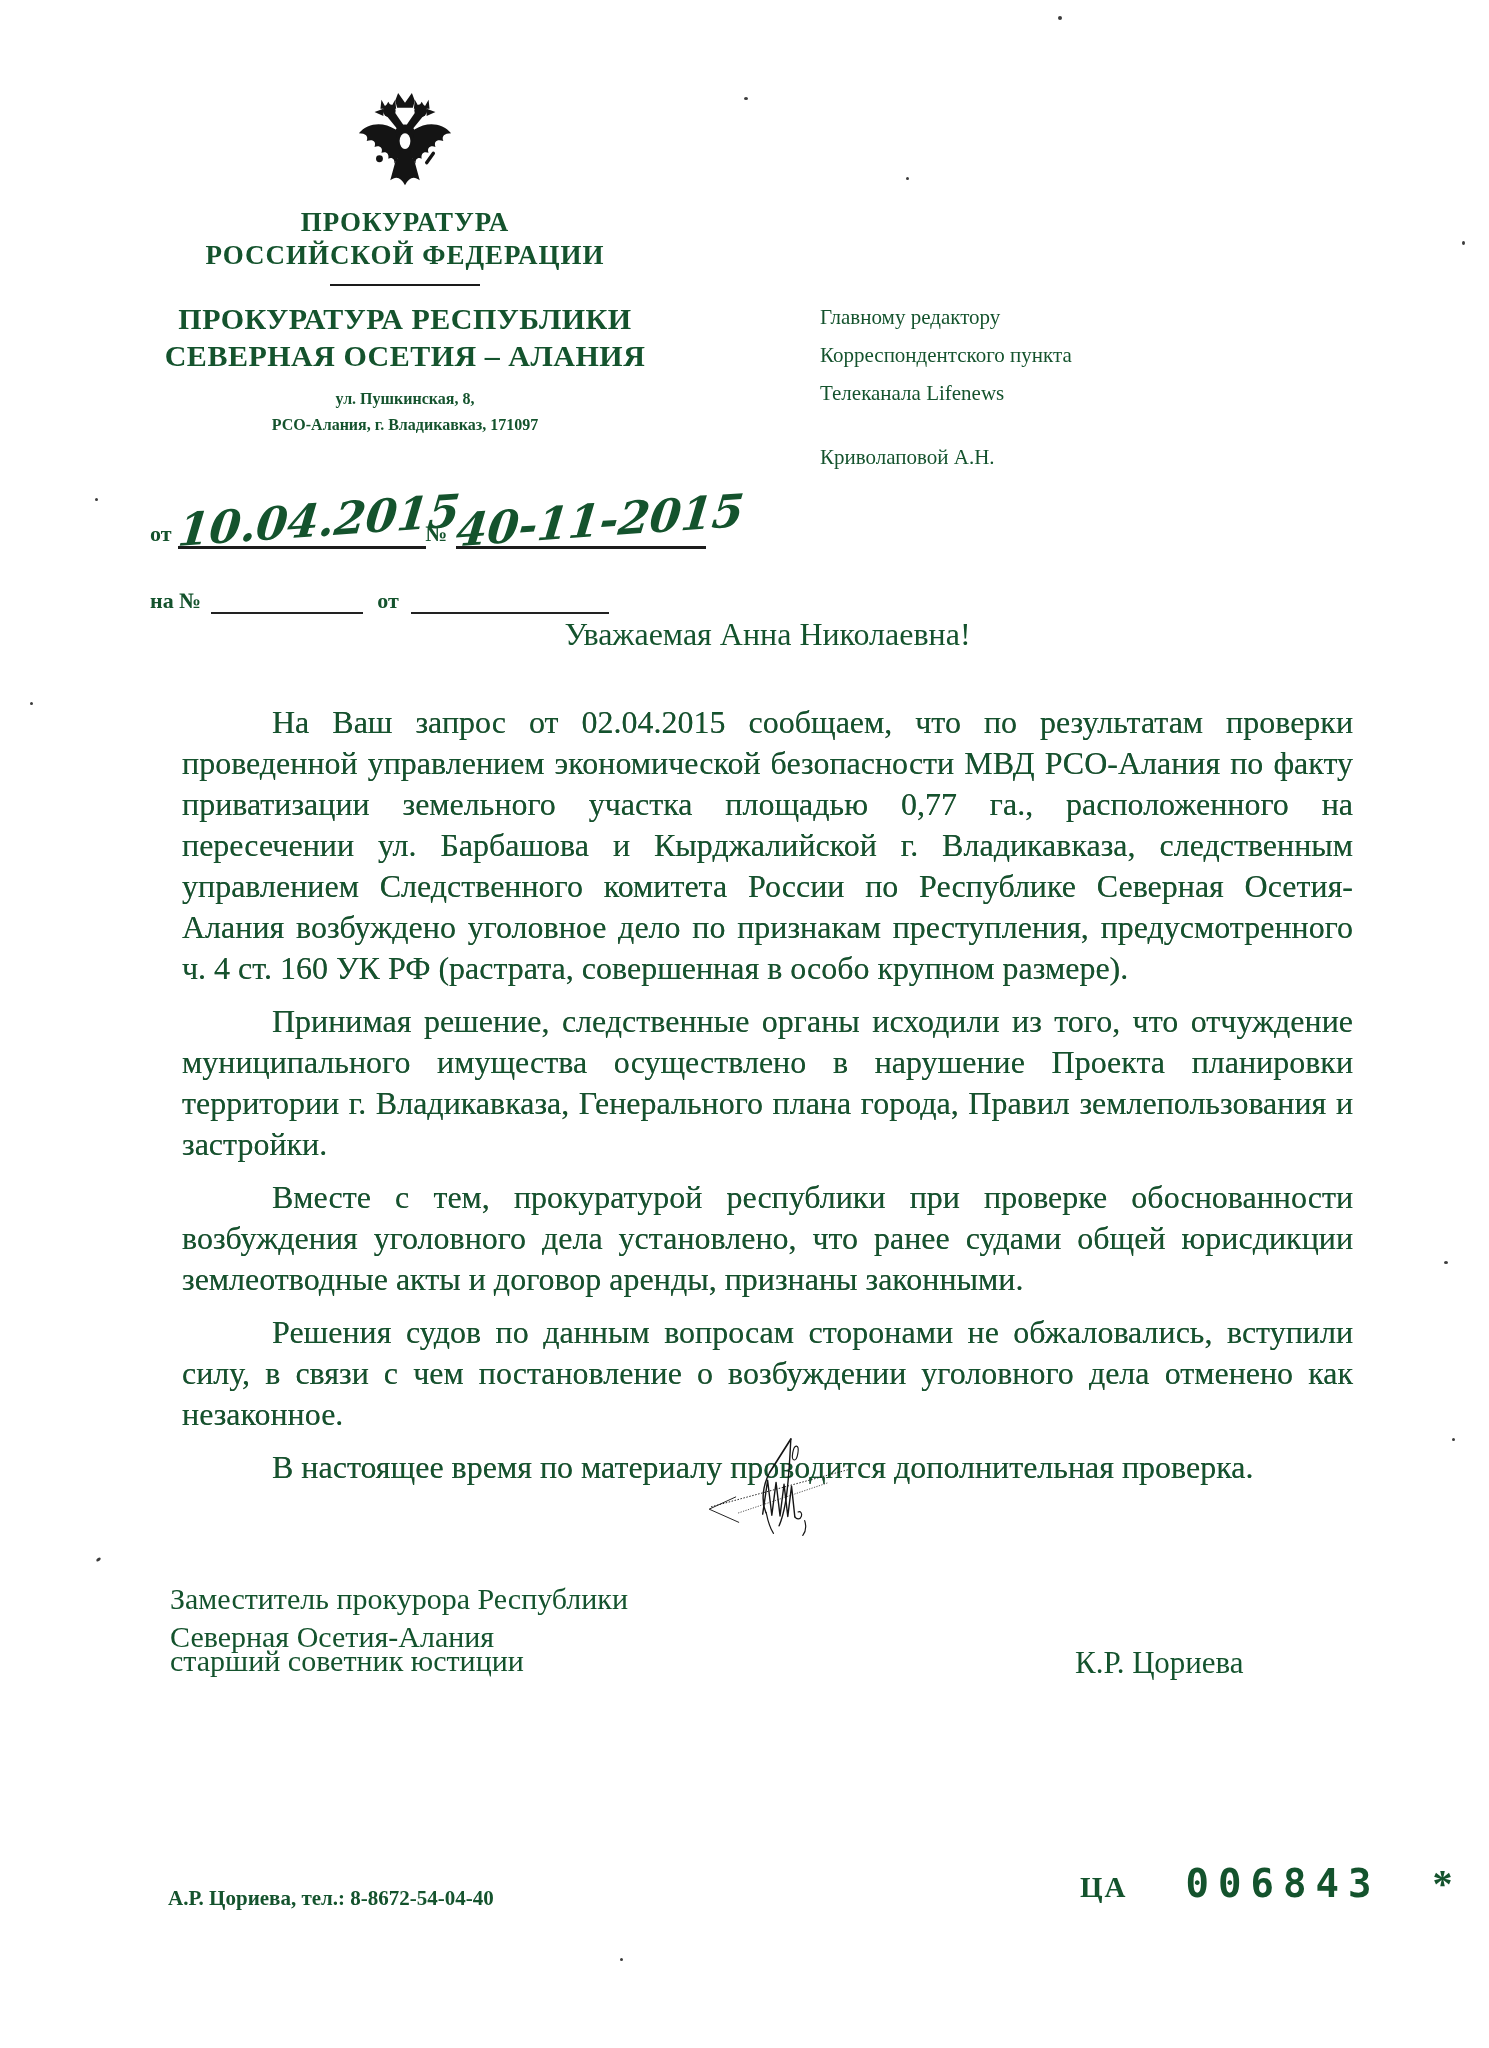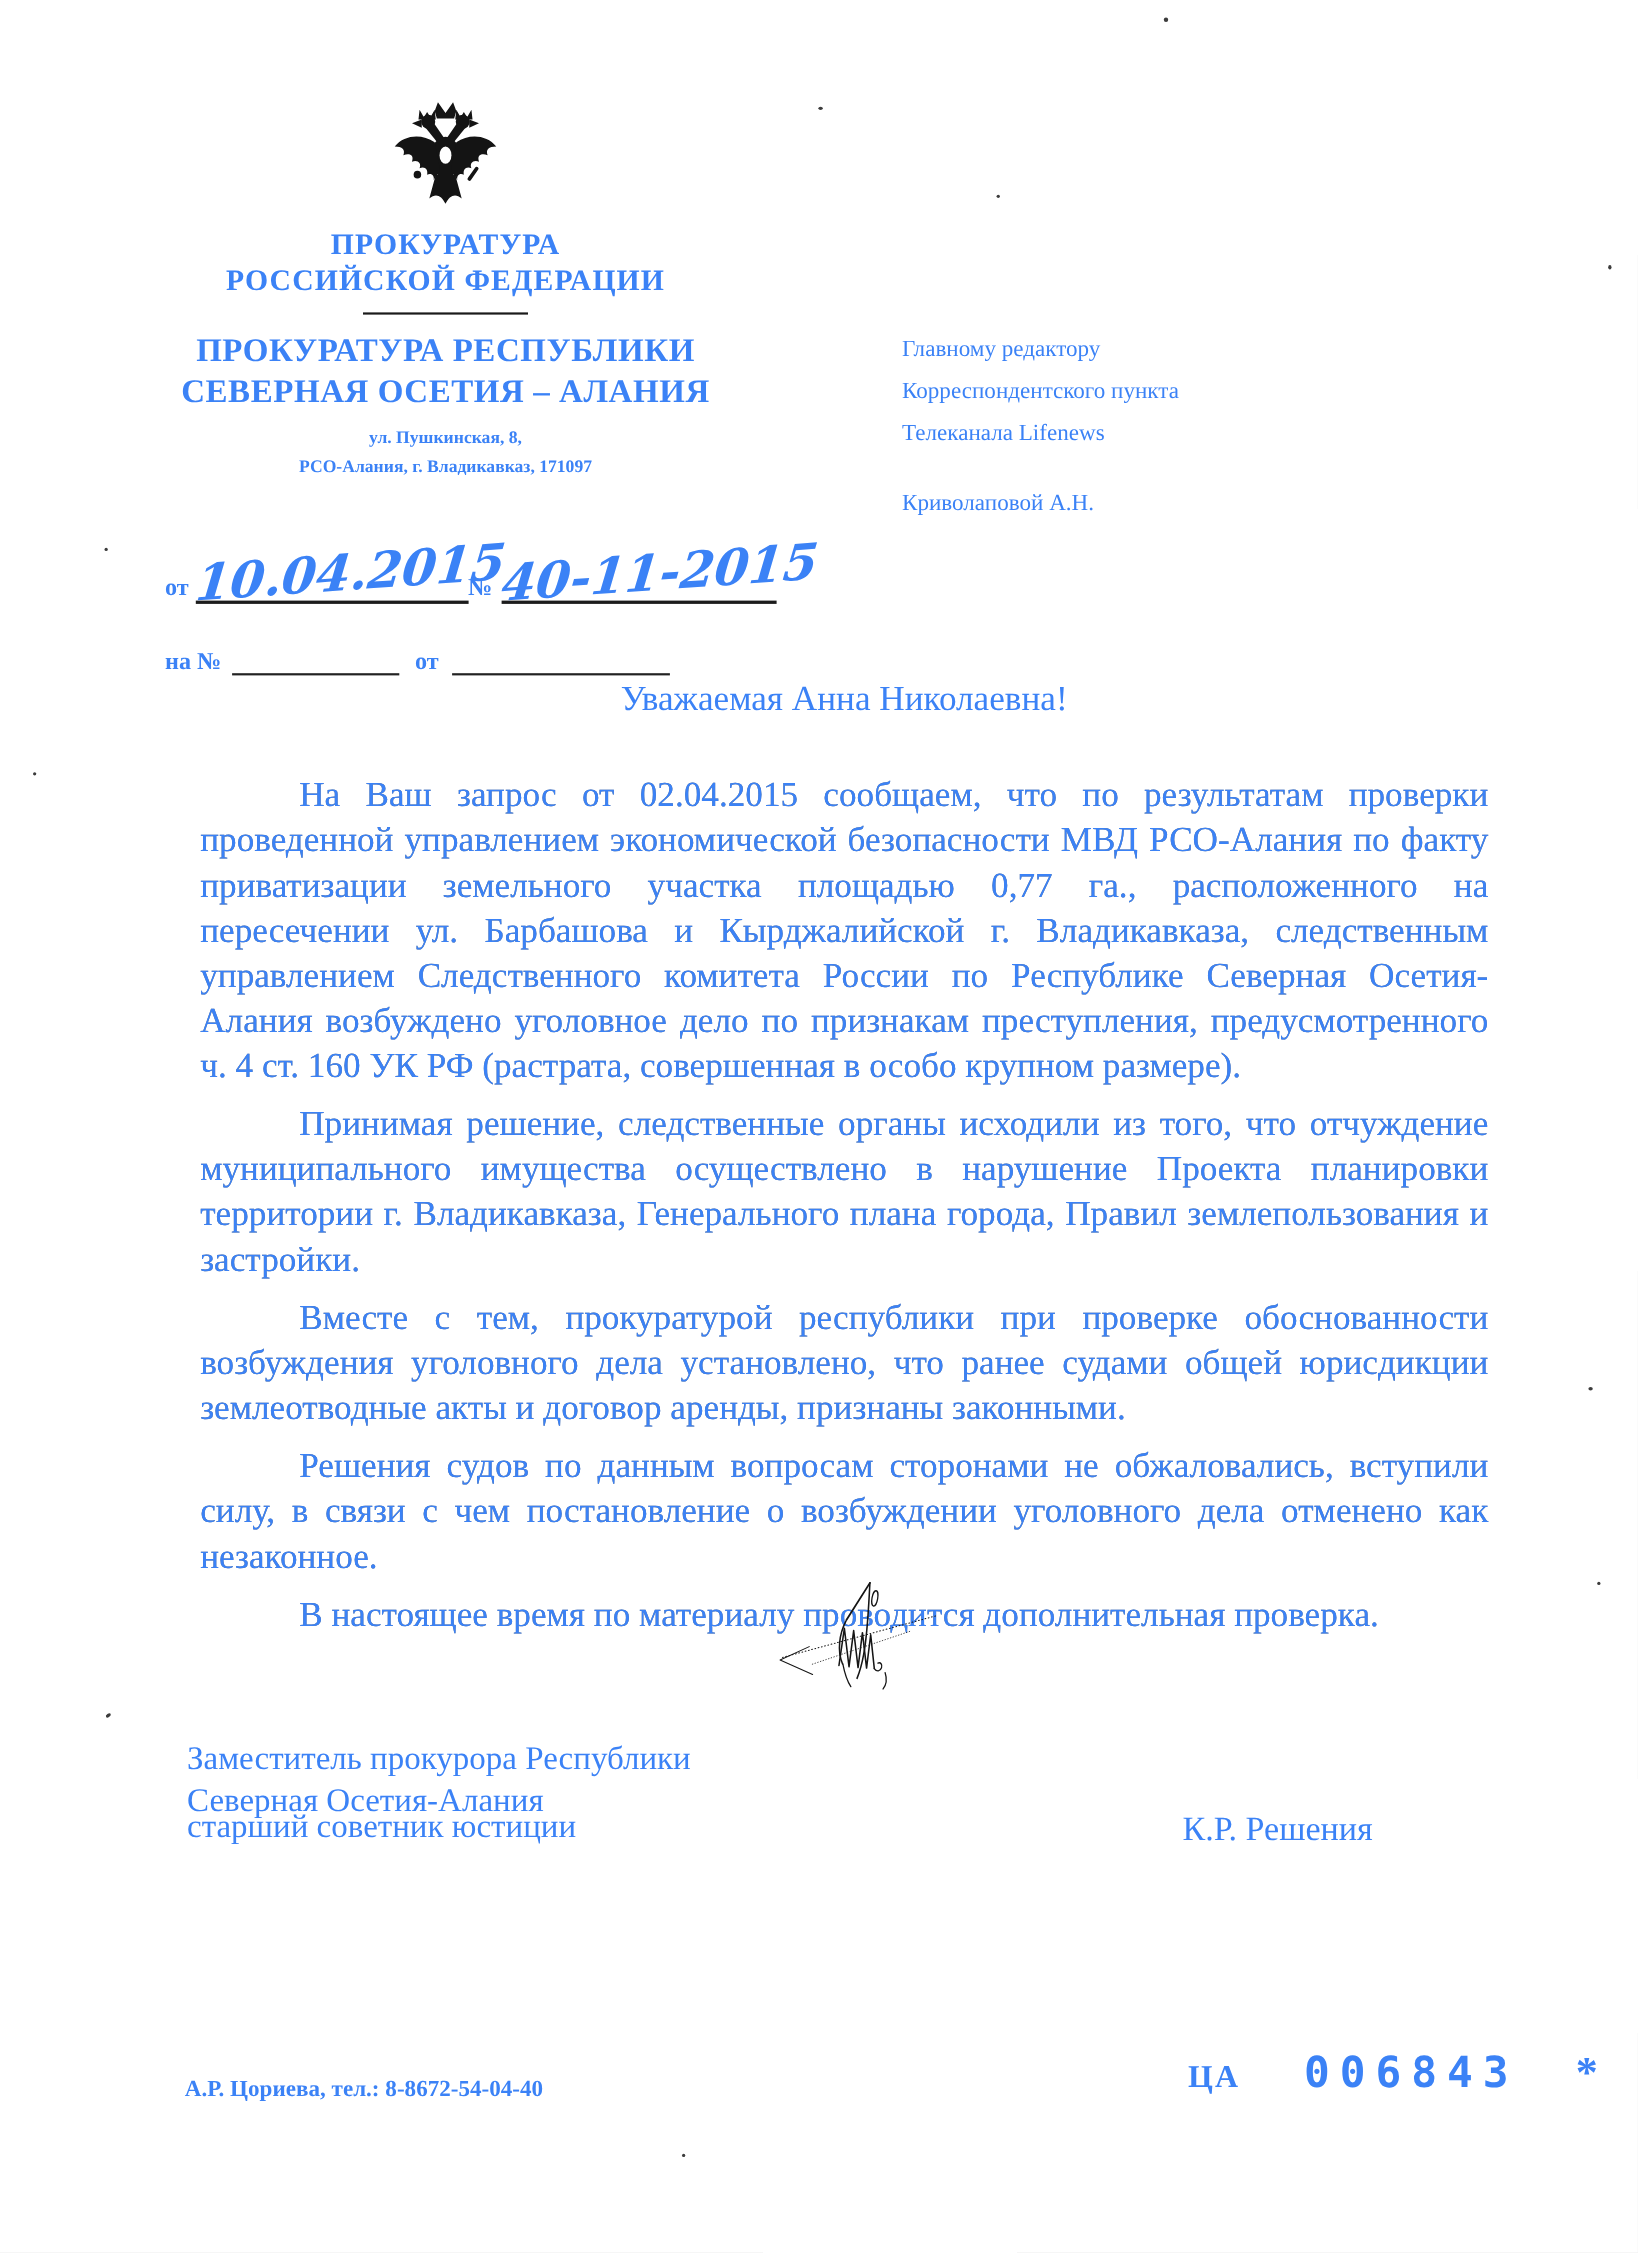--- a/index.html
+++ b/index.html
@@ -1,18 +1,18 @@
 <!DOCTYPE html>
 <html><head>
 <meta charset="utf-8">
 <style>
   html,body{margin:0;padding:0;background:#e8e8e8;}
   .page{
     position:relative;width:1489px;height:2048px;background:#ffffff;
-    font-family:"Liberation Serif", serif;color:#3b82f6;overflow:hidden;
+    font-family:"Liberation Serif", serif;color:#14532d;overflow:hidden;
   }
   
   .letterhead{position:absolute;left:155px;top:90px;width:500px;text-align:center;}
   .coat{display:block;margin:0 auto 6px auto;}
   .lh-top{font-size:27px;font-weight:bold;letter-spacing:1px;line-height:33px;}
   .lh-divider{width:150px;border:none;border-top:2.5px solid #1a1a1a;margin:12px auto 14px auto;}
   .lh-org{font-size:30px;font-weight:bold;letter-spacing:0.5px;line-height:37px;}
   .lh-addr{font-size:16px;font-weight:bold;line-height:26px;margin-top:12px;}
   
   .ref-dates{position:absolute;left:150px;top:496px;display:flex;align-items:flex-end;}
@@ -113,21 +113,21 @@
     <p>Вместе с тем, прокуратурой республики при проверке обоснованности возбуждения уголовного дела установлено, что ранее судами общей юрисдикции землеотводные акты и договор аренды, признаны законными.</p>
     <p>Решения судов по данным вопросам сторонами не обжаловались, вступили силу, в связи с чем постановление о возбуждении уголовного дела отменено как незаконное.</p>
     <p>В настоящее время по материалу проводится дополнительная проверка.</p>
   </div>
 
   <div class="sig-position">
     <div>Заместитель прокурора Республики</div>
     <div>Северная Осетия-Алания</div>
   </div>
   <div class="sig-rank">старший советник юстиции</div>
-  <div class="sig-name">К.Р. Решения</div>
+  <div class="sig-name">К.Р. Цориева</div>
 
   <svg class="signature-svg" width="650" height="440" viewBox="515 1435 1165 1875" aria-hidden="true">
     <svg x="515" y="1435" width="650" height="440" viewBox="515 1435 650 440" overflow="visible">
       <g fill="none" stroke="#151515" stroke-linecap="round" stroke-linejoin="round">
         <path d="M888,1452 C882,1560 879,1648 864,1728 C856,1772 847,1800 838,1822" stroke-width="6"></path>
         <path d="M888,1452 L797,1596" stroke-width="7"></path>
         <ellipse cx="907" cy="1512" rx="11" ry="30" transform="rotate(10 907 1512)" stroke-width="5"></ellipse>
         <path d="M795,1600 C770,1648 760,1715 782,1766" stroke-width="6"></path>
         <path d="M768,1772 L789,1628 L807,1777 L825,1637 L842,1780 L859,1645 L875,1782 L891,1653 L905,1784" stroke-width="6"></path>
         <path d="M905,1784 C914,1797 928,1795 933,1781 C937,1769 929,1757 919,1763" stroke-width="5"></path>

